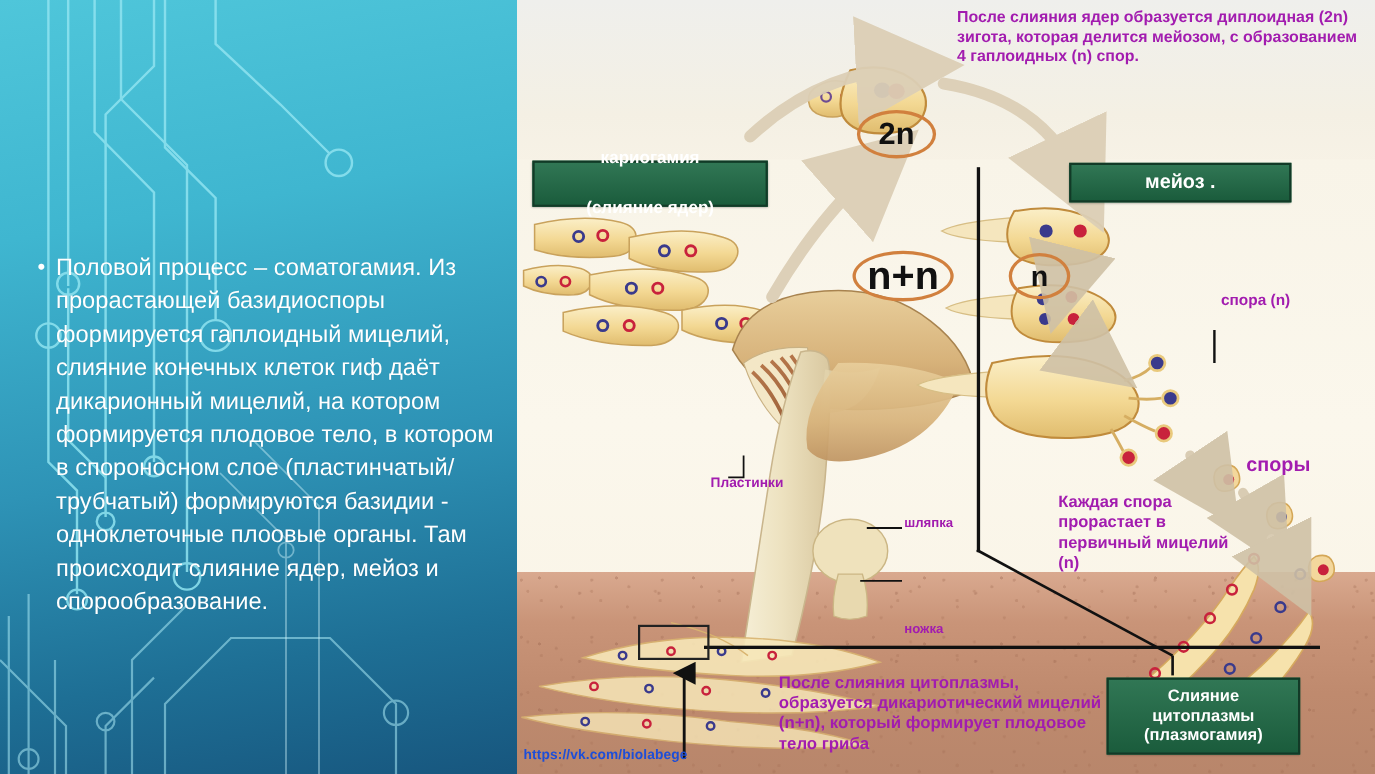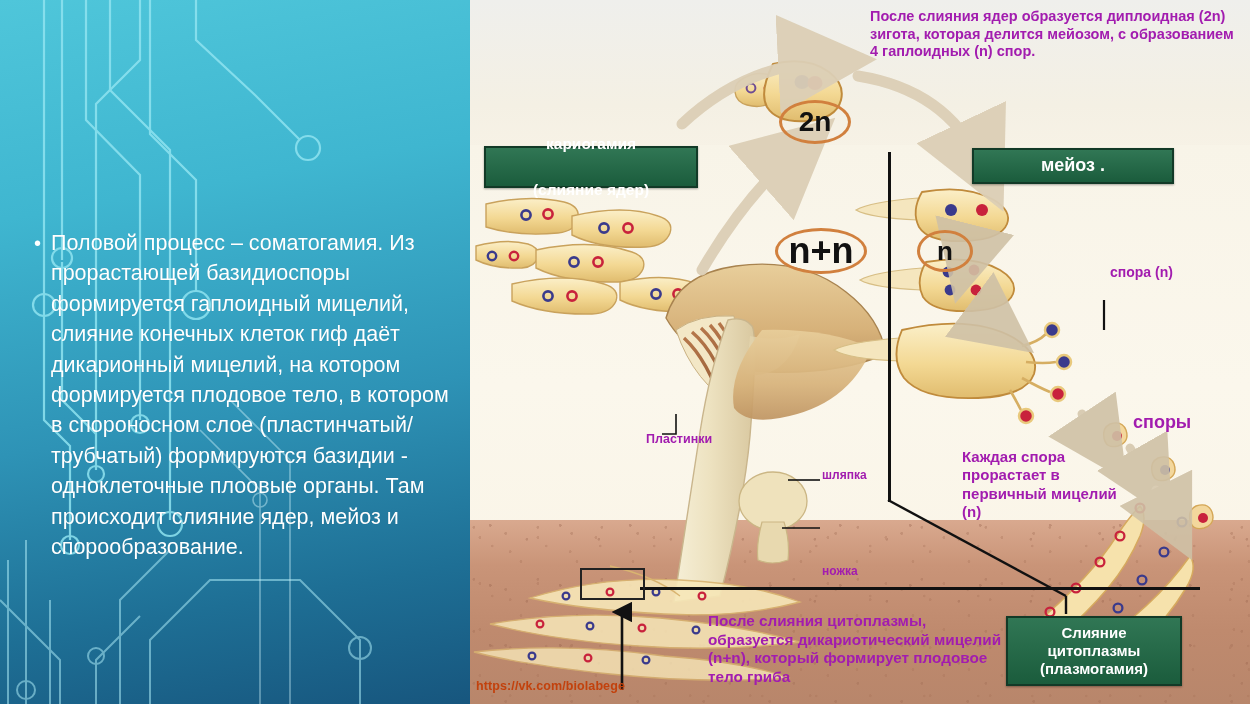--- a/index.html
+++ b/index.html
@@ -96,21 +96,21 @@
   .t-top{ left:400px; top:8px; width:372px; font-size:14.5px; }
   .t-spora-n{ left:640px; top:264px; font-size:14px; }
   .t-spory{ left:663px; top:412px; font-size:18px; }
   .t-kazhdaya{ left:492px; top:448px; width:160px; font-size:15px; }
   .t-bottom{ left:238px; top:612px; width:300px; font-size:15.3px; }
   .t-plastinki{ left:128px; top:432px; font-size:12.5px; font-weight:bold;margin-left:48px; }
   .t-shlyapka{ left:352px; top:468px; font-size:12px; font-weight:bold; }
   .t-nozhka{ left:352px; top:518px; font-size:12px; font-weight:bold;margin-top:46px; }
   .watermark{
     position:absolute; left:6px; top:679px; font-size:12.5px; font-weight:bold;
-    color:#c2410c; z-index:25; letter-spacing:.1px;
+    color:#1d4ed8; z-index:25; letter-spacing:.1px;
   }
 
   
   .vline{ position:absolute; left:418px; top:152px; width:2.5px; height:350px; background:#111; z-index:19; }
   .hline{ position:absolute; left:170px; top:587px; width:560px; height:2.5px; background:#111; z-index:19; }
   .rect-mark{ position:absolute; left:110px; top:568px; width:65px; height:32px;
               border:2px solid #222; z-index:21; }
 
   svg.overlay{ position:absolute; left:0; top:0; width:780px; height:704px; z-index:15; }
   svg.arrows{ position:absolute; left:0; top:0; width:780px; height:704px; z-index:18; }

